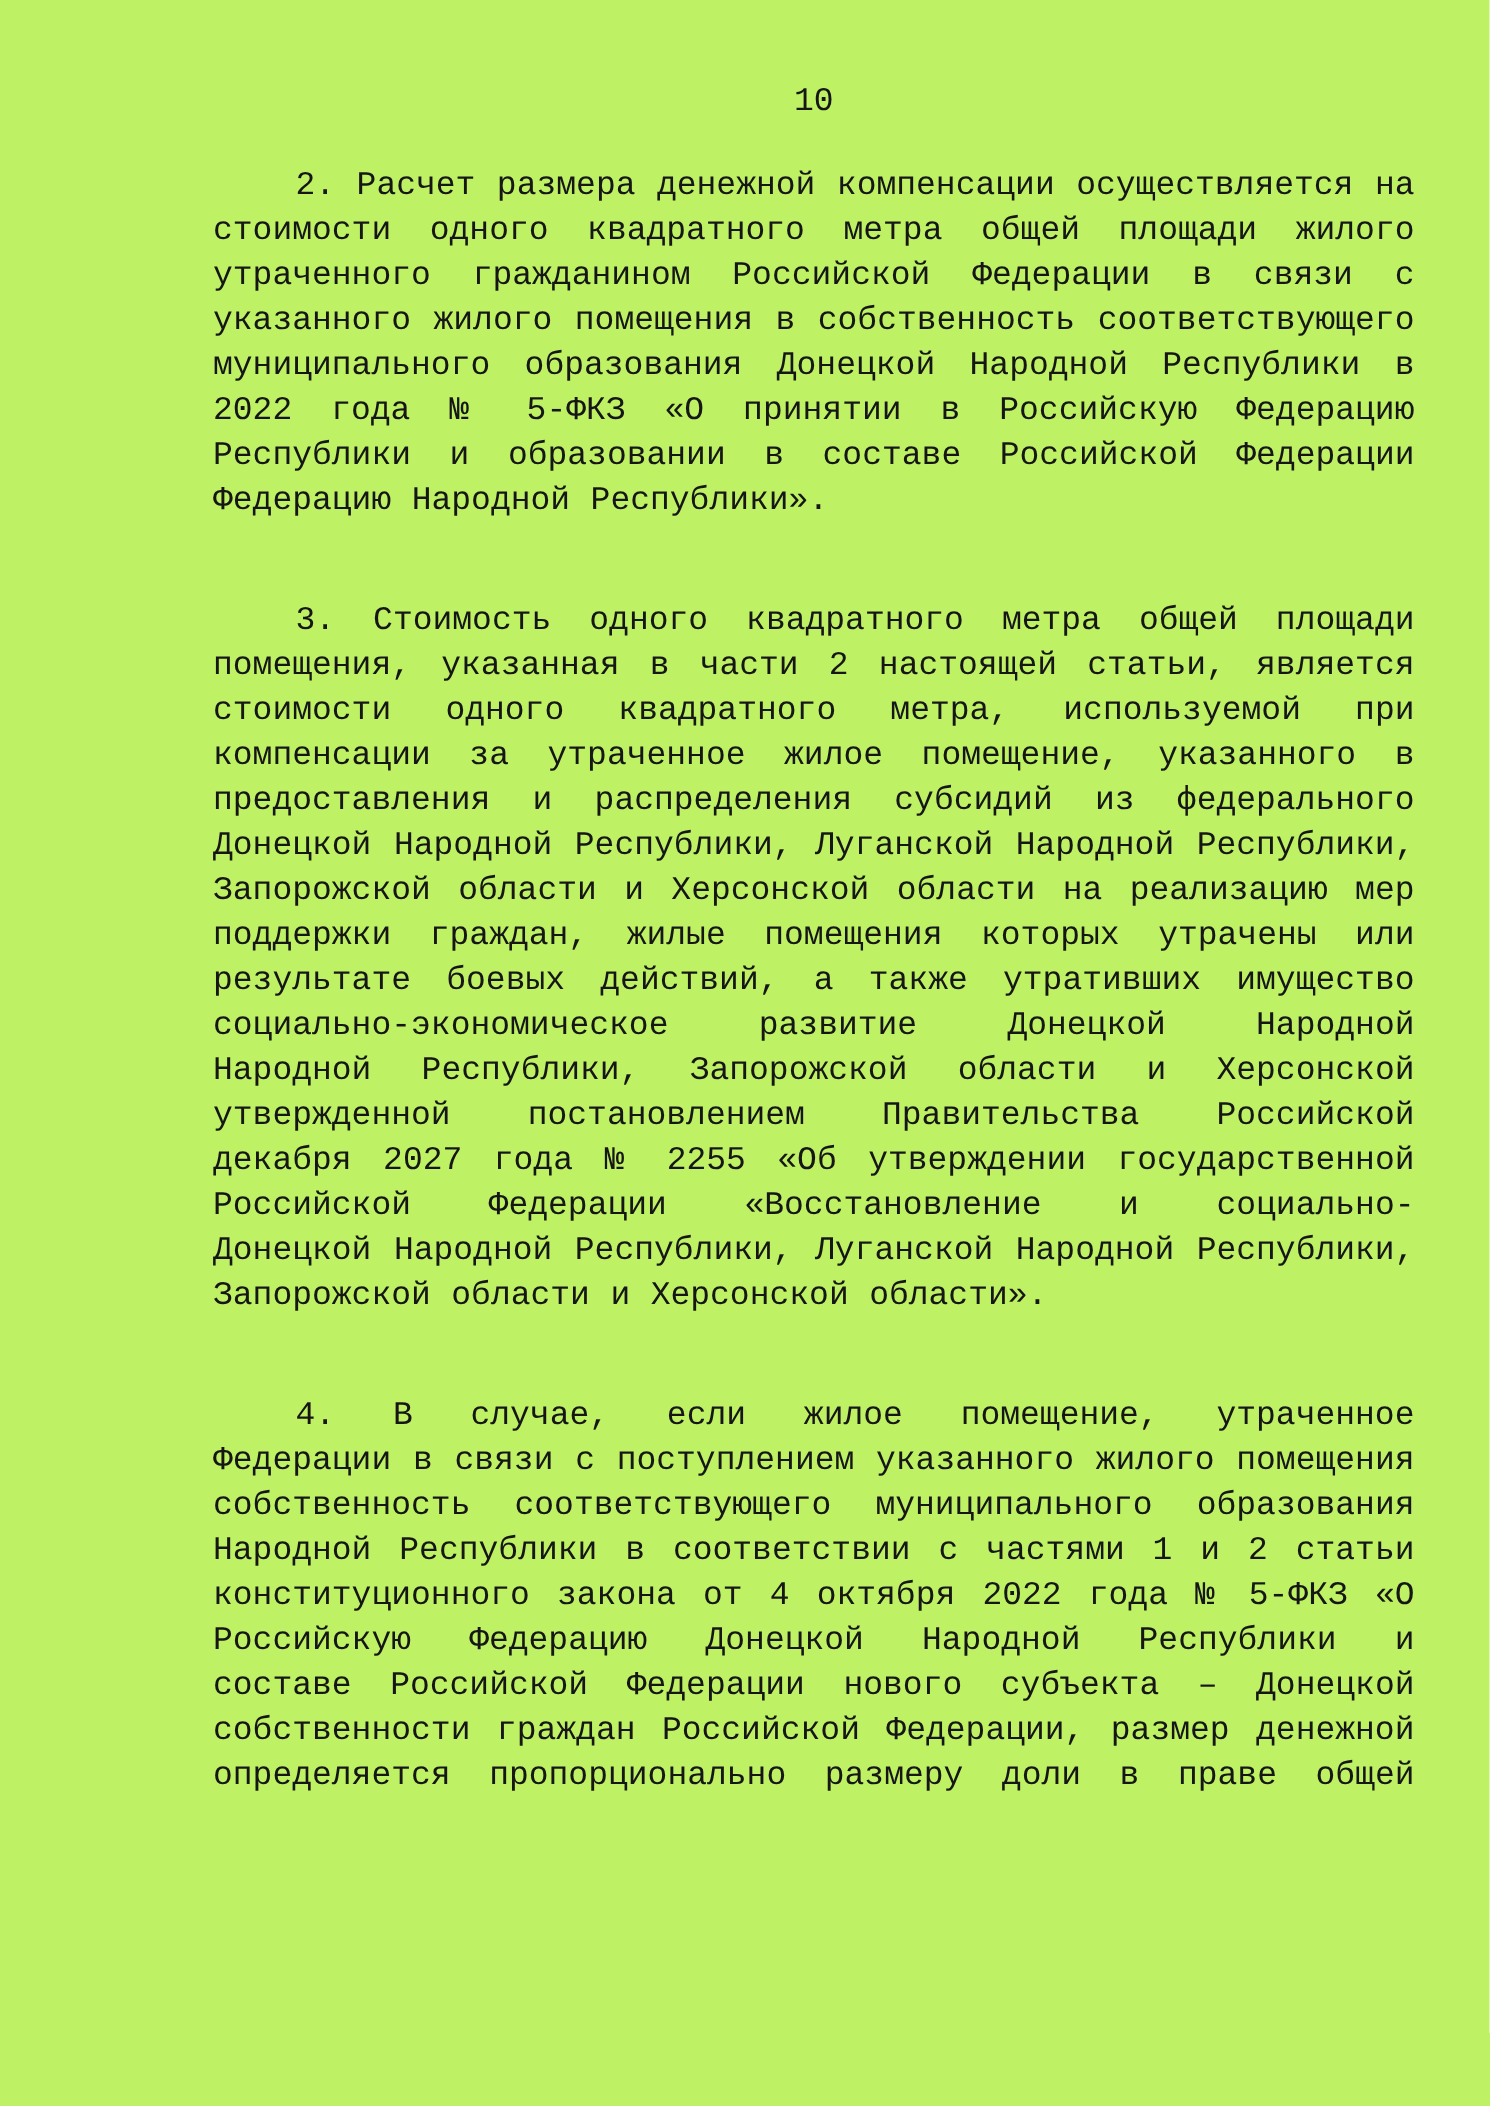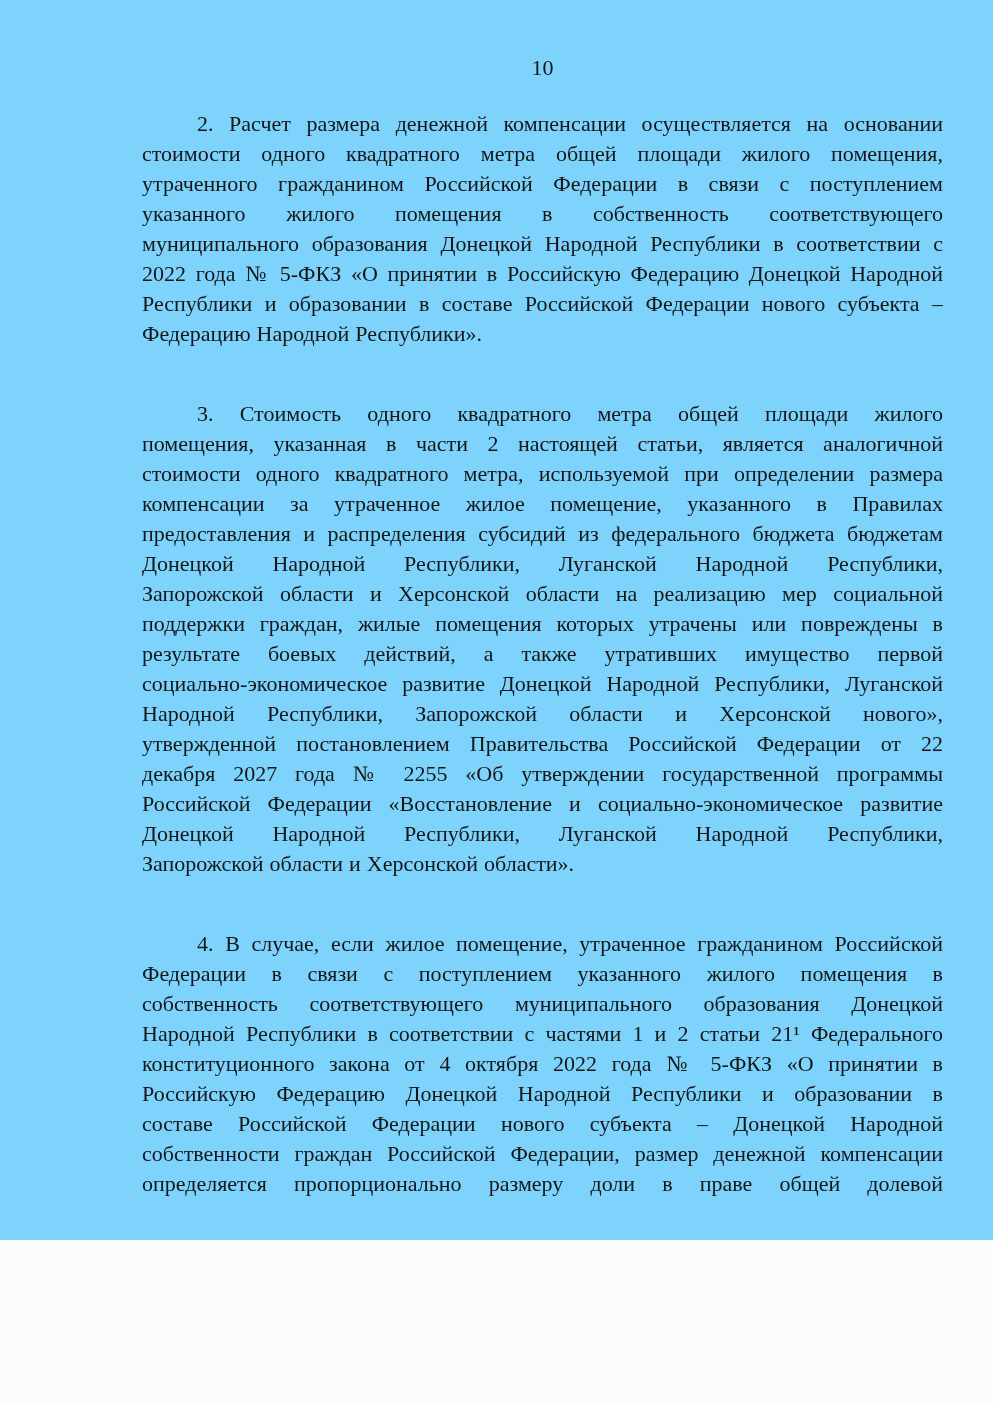--- a/index.html
+++ b/index.html
@@ -3,23 +3,23 @@
 <meta charset="utf-8">
 <style>
   html, body {
     margin: 0;
     padding: 0;
     background: #fcfcfc;
   }
   .page {
     position: relative;
     width: 993px;
-    height: 1240px;
-    background: #7dd3fc;
-    font-family: Liberation Serif, serif;
+    height: 1404px;
+    background: #bef264;
+    font-family: Liberation Mono, monospace;
     color: #161616;
     overflow: hidden;
   }
   .content {
     position: absolute;
     left: 142px;
     top: 57px;
     width: 801px;
   }
   .page-number {

